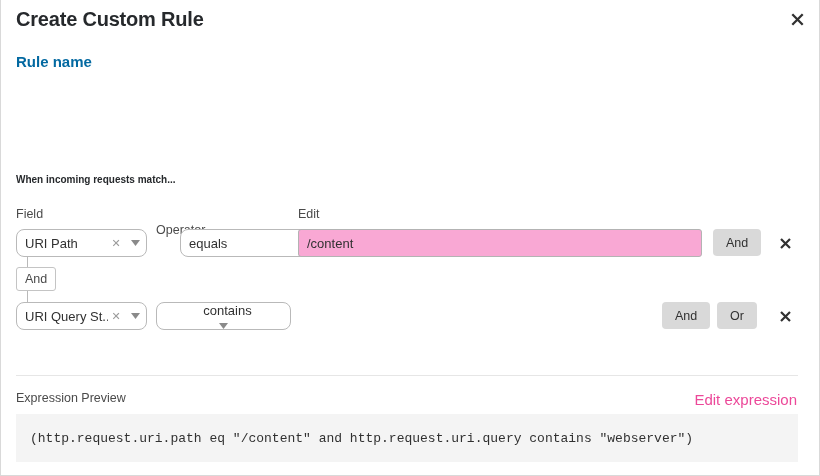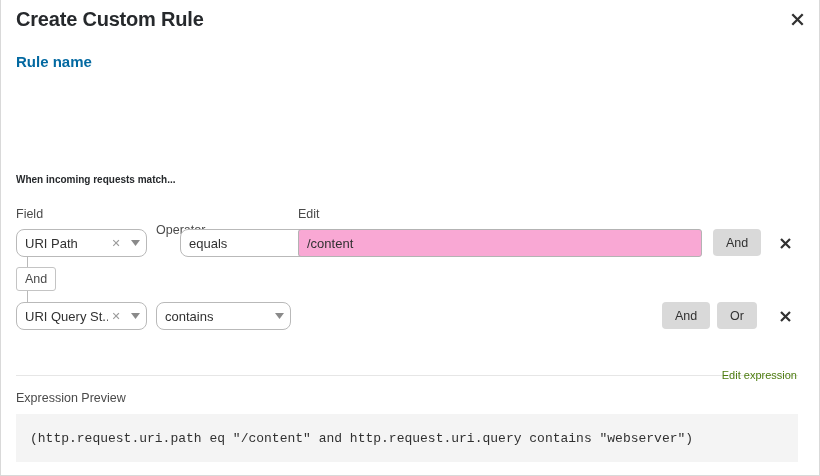--- a/index.html
+++ b/index.html
@@ -188,23 +188,23 @@
     background: #e6e6e6;
   }
   .expr-label {
     position: absolute;
     left: 15px; top: 391px;
     font-size: 12.5px;
     color: #4a4a4a;
   }
   .expr-edit {
     position: absolute;
-    right: 22px; top: 369px;
-    font-size: 11px;
-    color: #4d7c0f;
+    right: 22px; top: 391px;
+    font-size: 15px;
+    color: #ec4899;
     text-decoration: none;
     cursor: pointer;
   }
   .expr-code {
     position: absolute;
     left: 15px; top: 414px;
     width: 782px; height: 48px;
     background: #f4f4f4;
     display: flex;
     align-items: center;
@@ -270,21 +270,21 @@
   <div class="cond-row" style="top:302px; width:820px;">
     <div class="select-box" style="left:15px; width:131px;">
       <span class="sel-text">URI Query St...</span>
       <span class="sel-clear">✕</span>
       <span class="sel-caret">
         <svg width="9" height="6" viewBox="0 0 9 6">
             <path d="M0 0 L9 0 L4.5 6 Z" fill="#8a8a8a"></path>
           </svg>
       </span>
     </div>
-    <div class="select-box" style="left:155px; width:135px;">
+    <div class="select-box" style="left:155px; width:135px;flex-direction:column;">
       <span class="sel-text">contains</span>
       <span class="sel-caret">
         <svg width="9" height="6" viewBox="0 0 9 6">
             <path d="M0 0 L9 0 L4.5 6 Z" fill="#8a8a8a"></path>
           </svg>
       </span>
     </div>
     <button class="logic-btn" style="left:661px;">And</button>
     <button class="logic-btn" style="left:716px;">Or</button>
     <button class="del-btn" style="left:773px; top:1px;">

